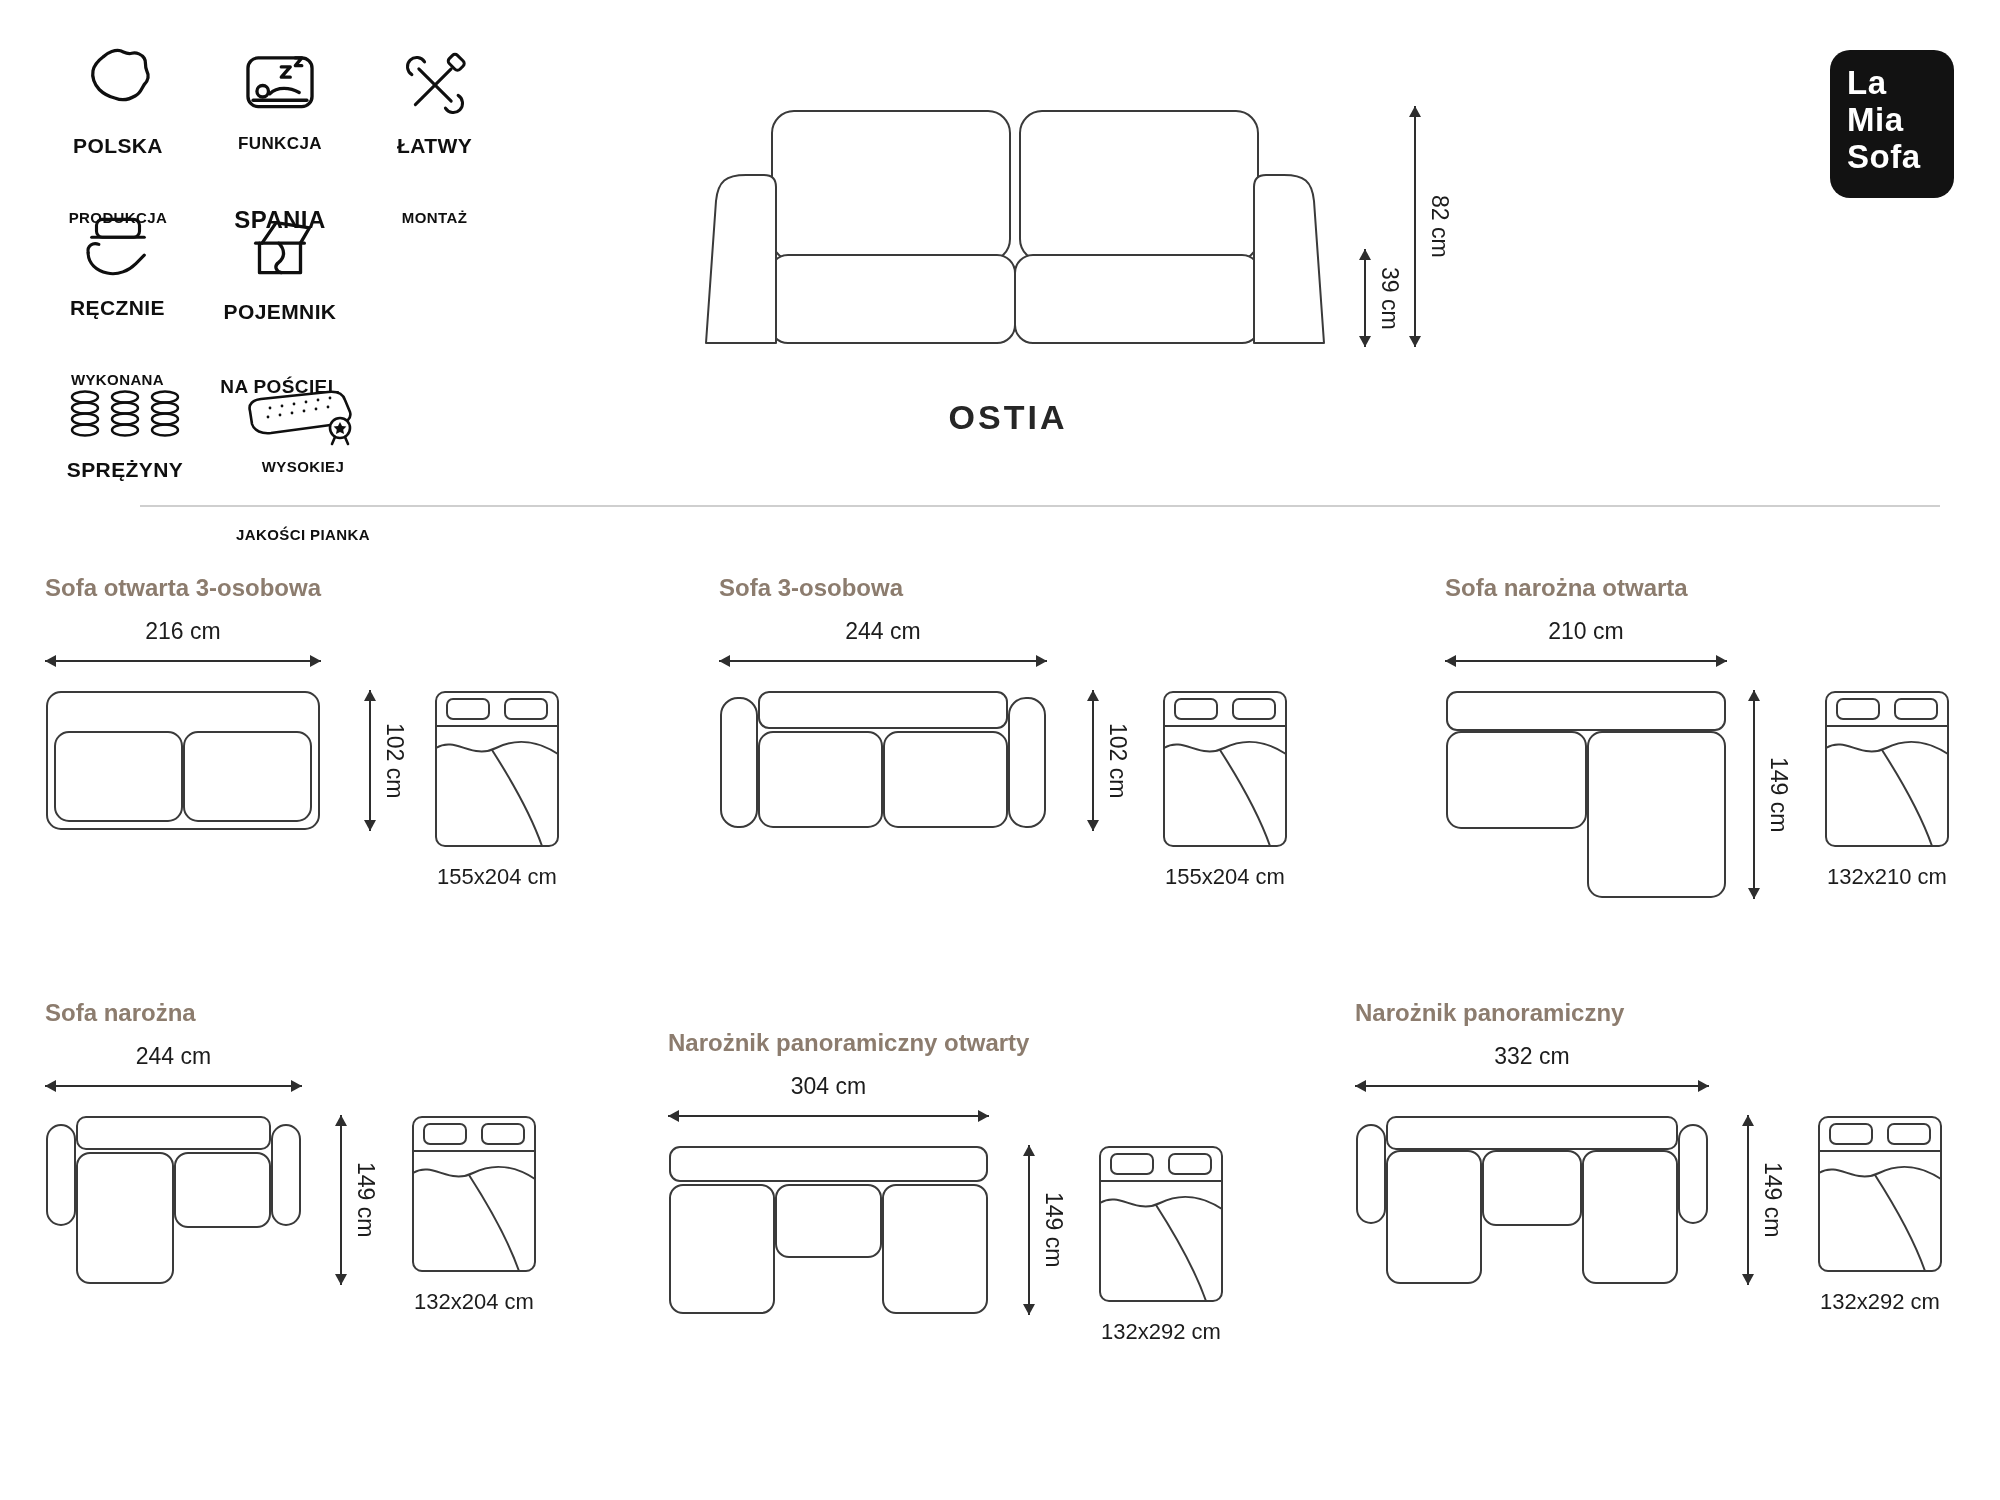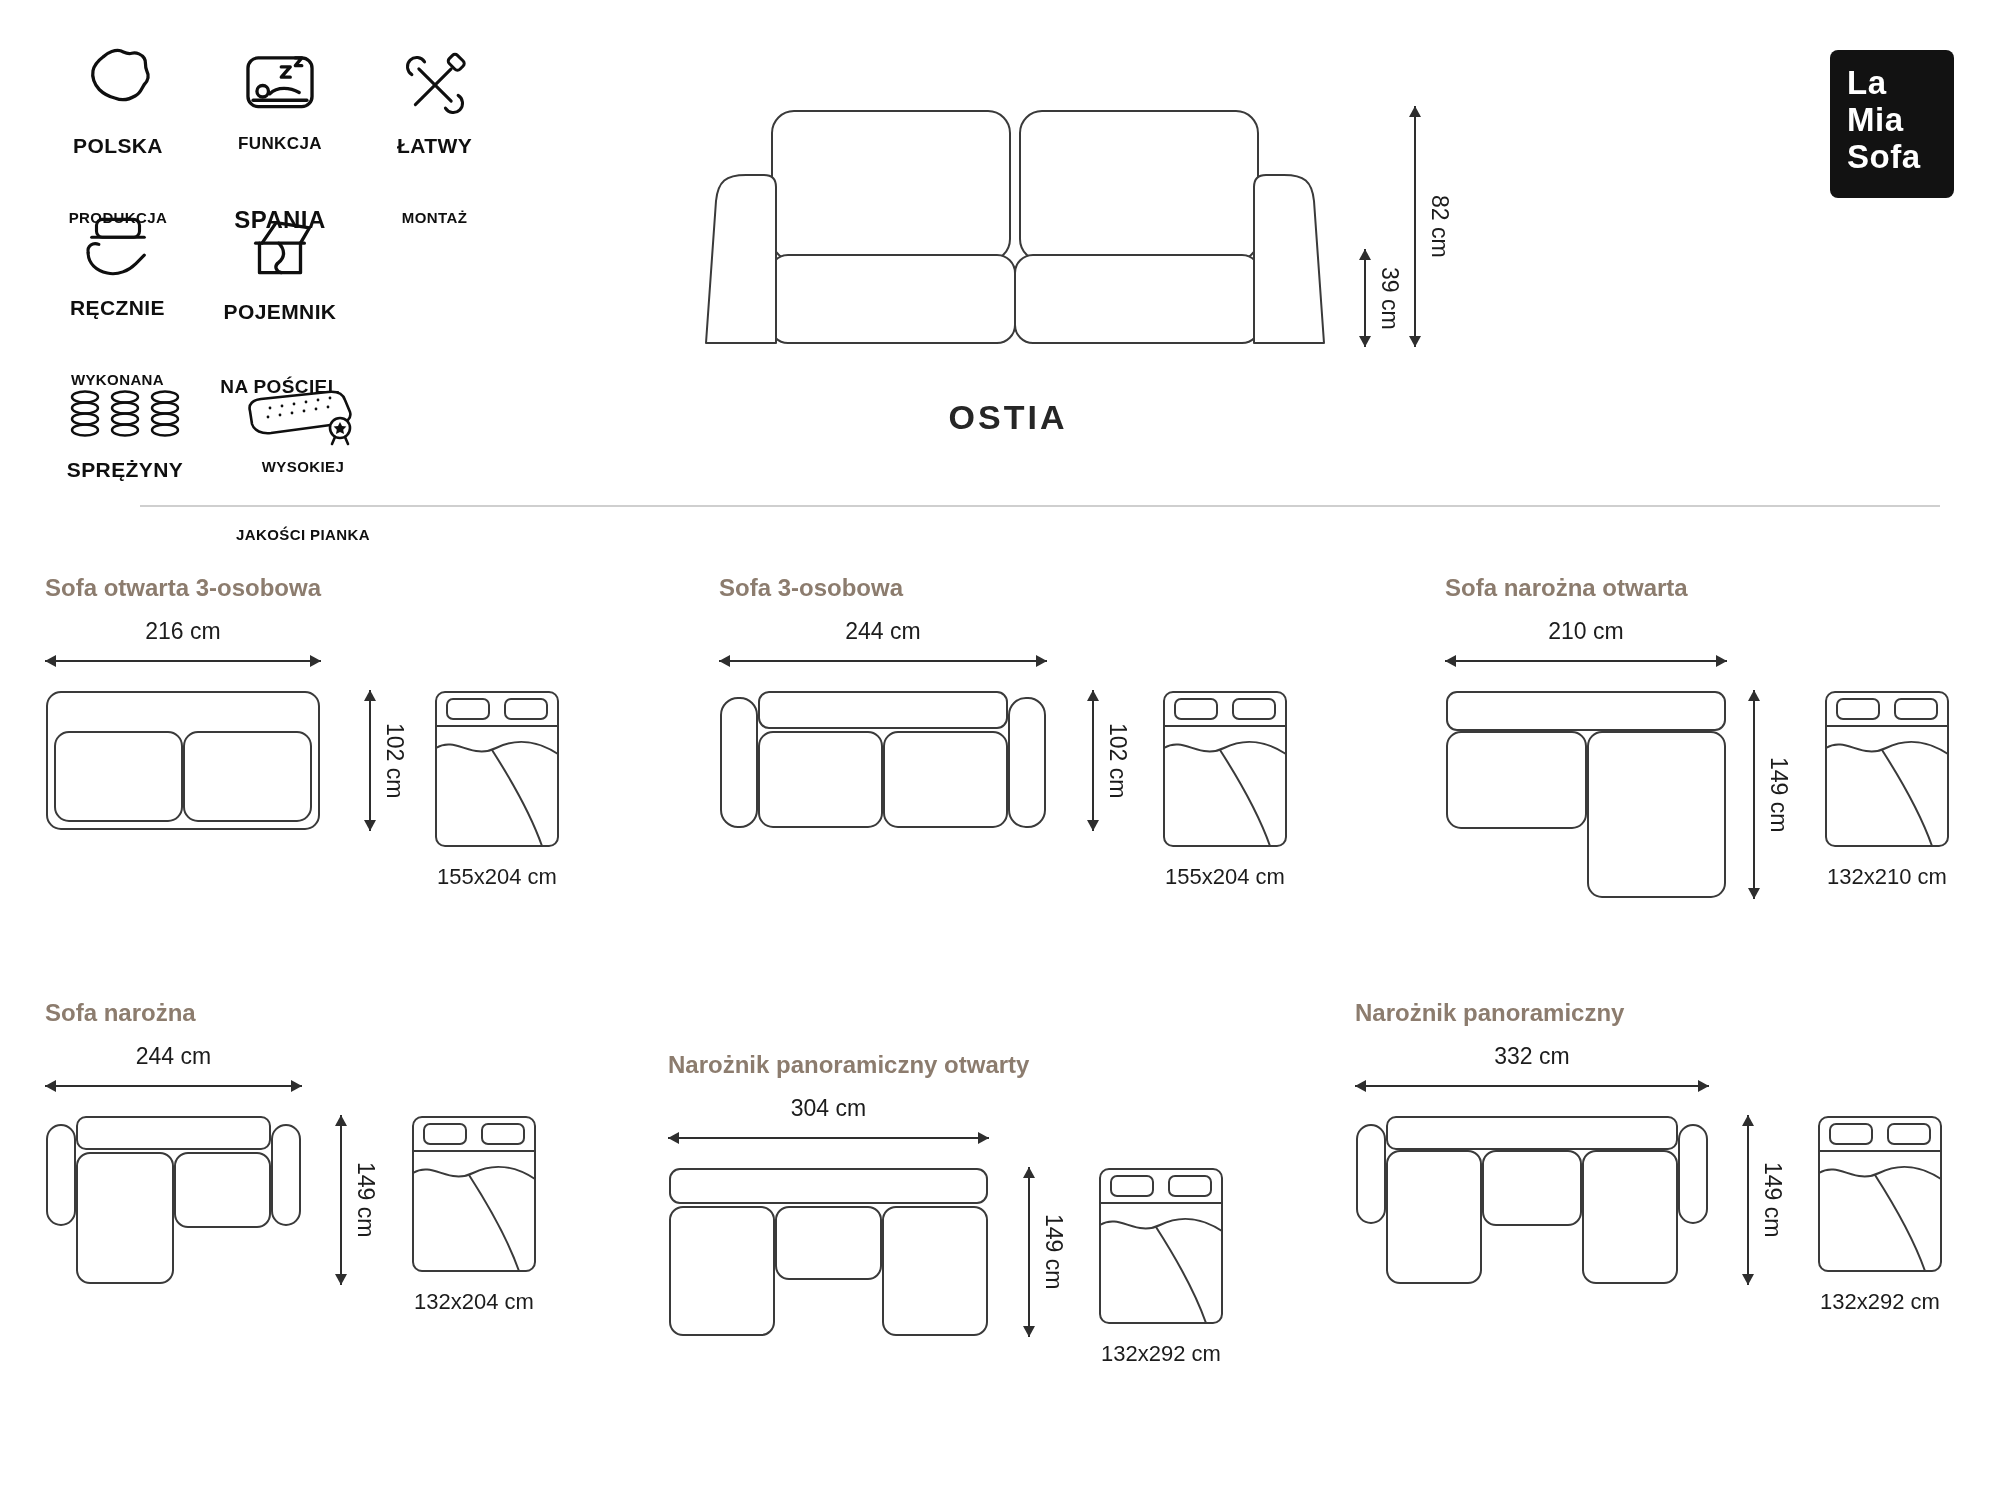--- a/index.html
+++ b/index.html
@@ -33,21 +33,21 @@
     border-left:6px solid transparent; border-right:6px solid transparent; }
   .v-arrow::before { top:0;    border-bottom:11px solid #2e2e2e; }
   .v-arrow::after  { bottom:0; border-top:11px solid #2e2e2e; }
 
   .dim { font-size:23px; color:#1c1c1c; }
   .vflex { position:absolute; display:flex; align-items:center; justify-content:center; }
   .vlabel { writing-mode:vertical-rl; font-size:23px; color:#1c1c1c; white-space:nowrap; }
 
   
   .product-title { font-size:34px; font-weight:600; letter-spacing:3px; color:#262626; text-align:center; }
-  .logo { background:#121212; border-radius:8px; color:#ffffff; font-weight:bold; font-size:33px;
+  .logo { background:#121212; border-radius:20px; color:#ffffff; font-weight:bold; font-size:33px;
           line-height:1.12; padding:15px 0 0 17px; letter-spacing:.5px; }
   .divider { position:absolute; height:2px; background:#cfcfcf; }
 
   
   .variant { position:absolute; }
   .variant-title { position:absolute; left:0; top:0; font-size:24px; font-weight:bold; color:#8c7c6e; white-space:nowrap; }
   .wdim { position:absolute; top:44px; text-align:center; }
   .bed-label { position:absolute; font-size:22px; color:#1c1c1c; text-align:center; white-space:nowrap; }
 </style>
 </head>
@@ -276,21 +276,21 @@
       <rect class="draw" x="2" y="2" width="122" height="154" rx="9"></rect>
       <path class="drawline" d="M2 36 H124"></path>
       <rect class="draw" x="13" y="9" width="42" height="20" rx="6"></rect>
       <rect class="draw" x="71" y="9" width="42" height="20" rx="6"></rect>
       <path class="drawline" d="M2 58 C22 46 38 70 62 58 C84 47 106 52 124 64"></path>
       <path class="drawline" d="M58 60 C76 88 96 122 108 156"></path>
     </svg>
     <div class="bed-label" style="left:346px;top:290px;width:166px">132x204 cm</div>
   </div>
 
-  <div class="variant" style="left:668px;top:1051px;width:620px;height:340px">
+  <div class="variant" style="left:668px;top:1029px;width:620px;height:340px">
     <div class="variant-title">Narożnik panoramiczny otwarty</div>
     <div class="wdim dim" style="left:0;width:321px">304 cm</div>
     <div class="h-arrow" style="left:0;top:86px;width:321px"></div>
     <svg class="abs" style="left:0;top:116px" width="321" height="170" viewBox="0 0 321 170">
       <rect class="draw" x="2" y="2" width="317" height="34" rx="10"></rect>
       <rect class="draw" x="2" y="40" width="104" height="128" rx="13"></rect>
       <rect class="draw" x="108" y="40" width="105" height="72" rx="13"></rect>
       <rect class="draw" x="215" y="40" width="104" height="128" rx="13"></rect>
     </svg>
     <div class="v-arrow" style="left:360px;top:116px;height:170px"></div>

